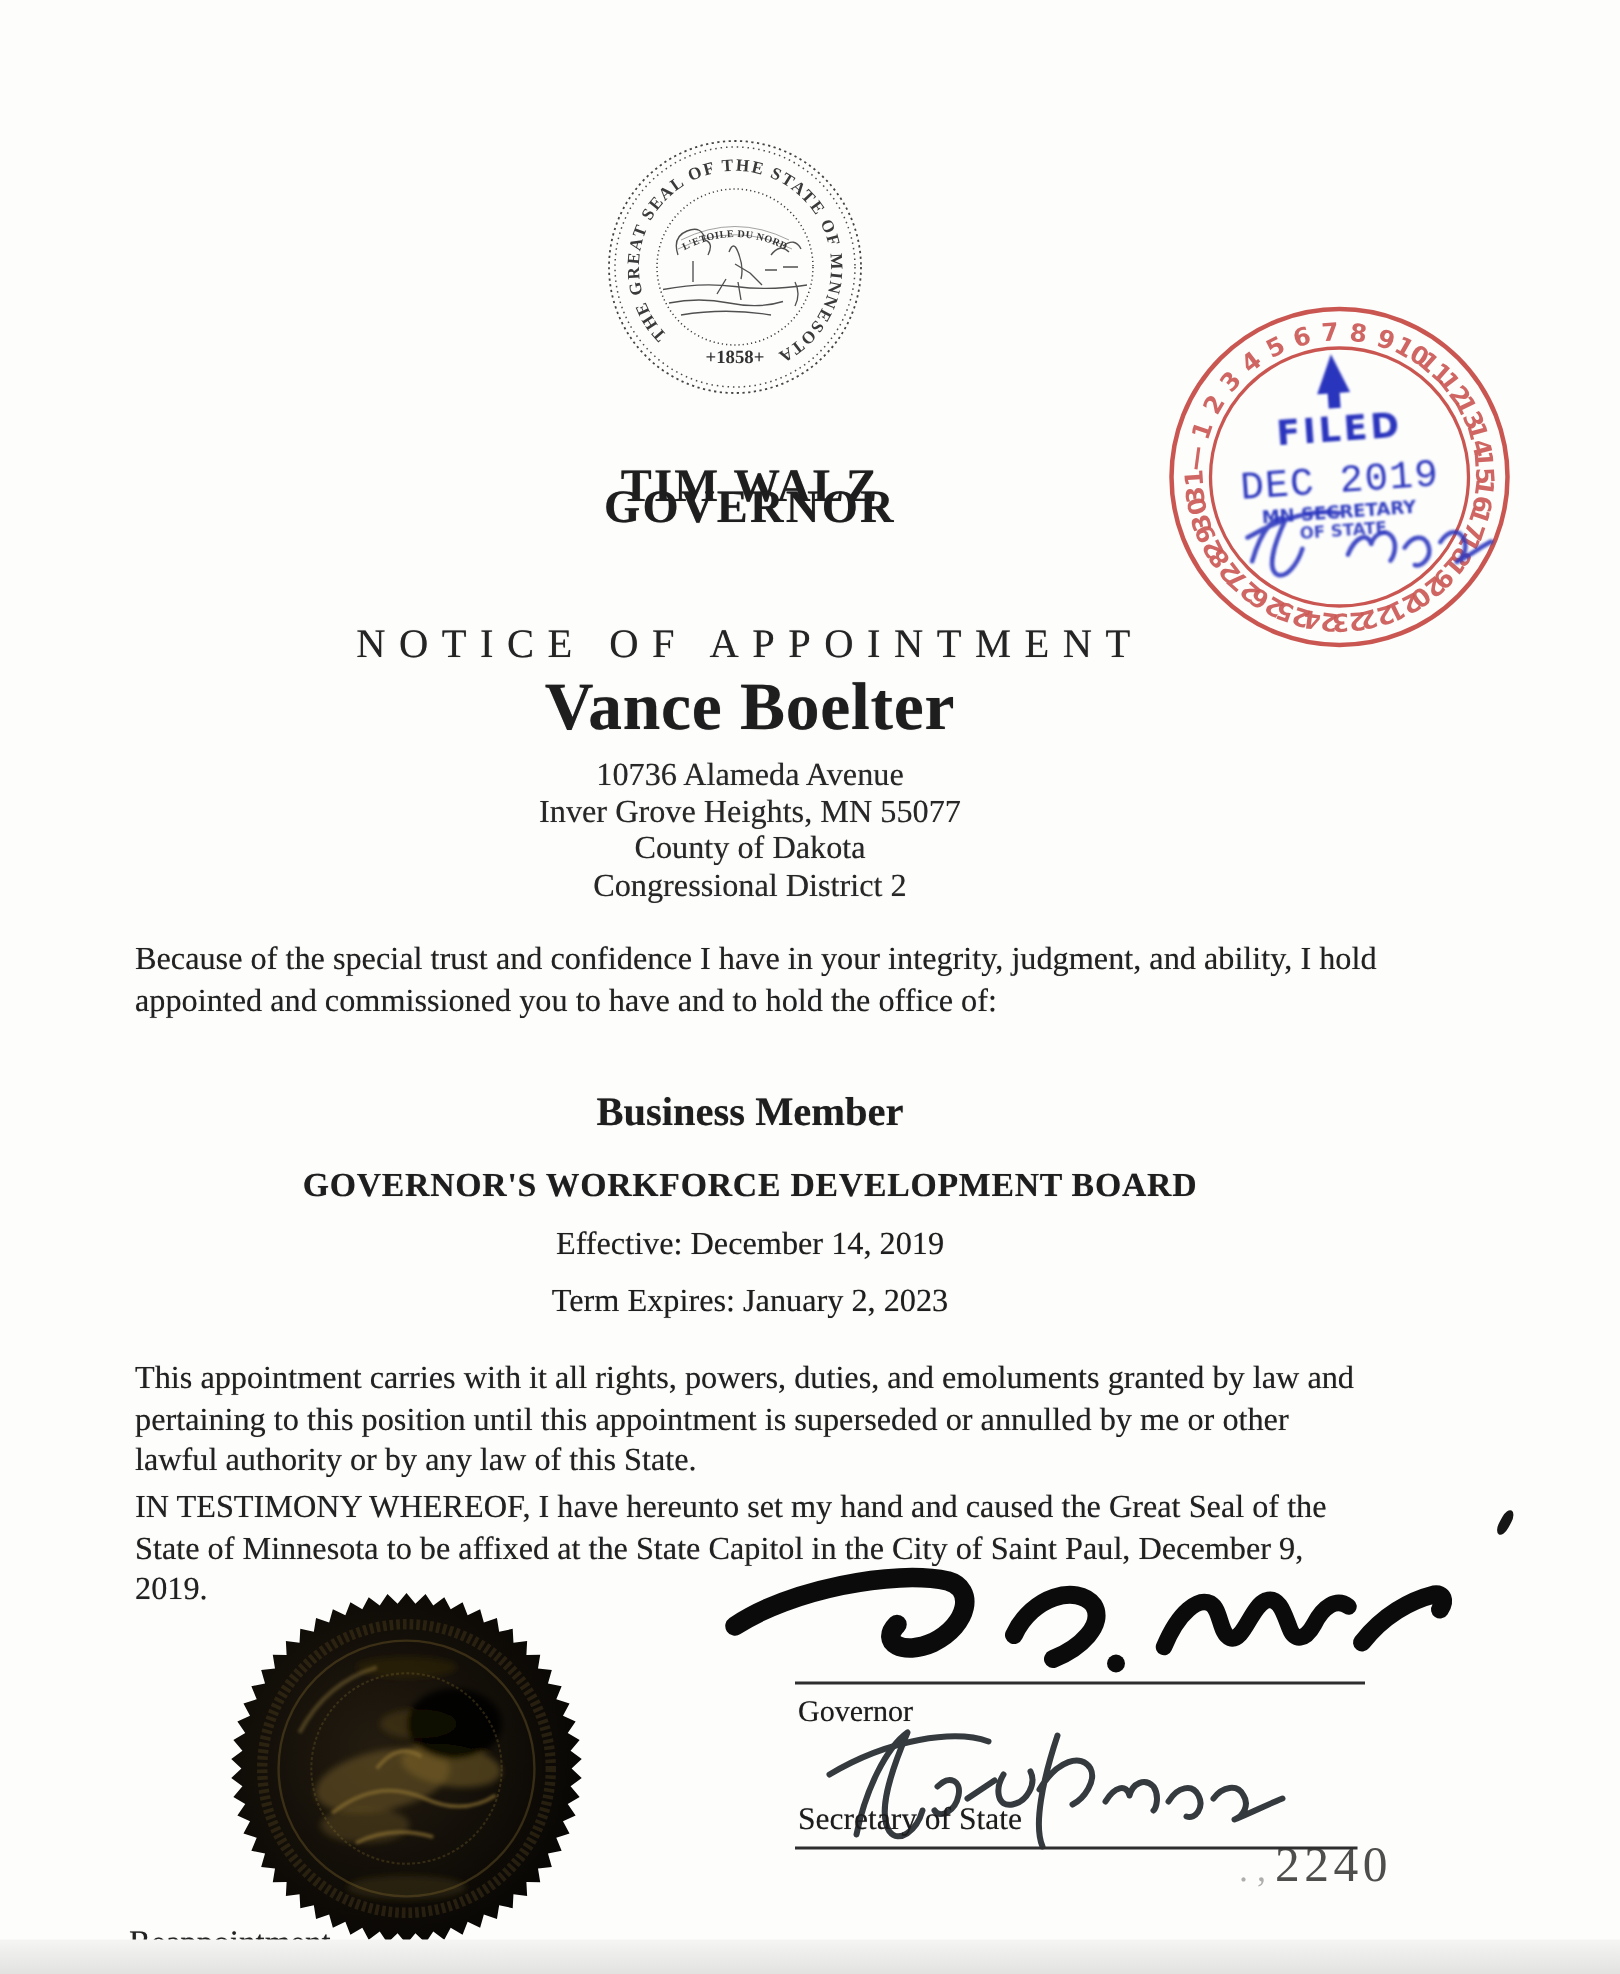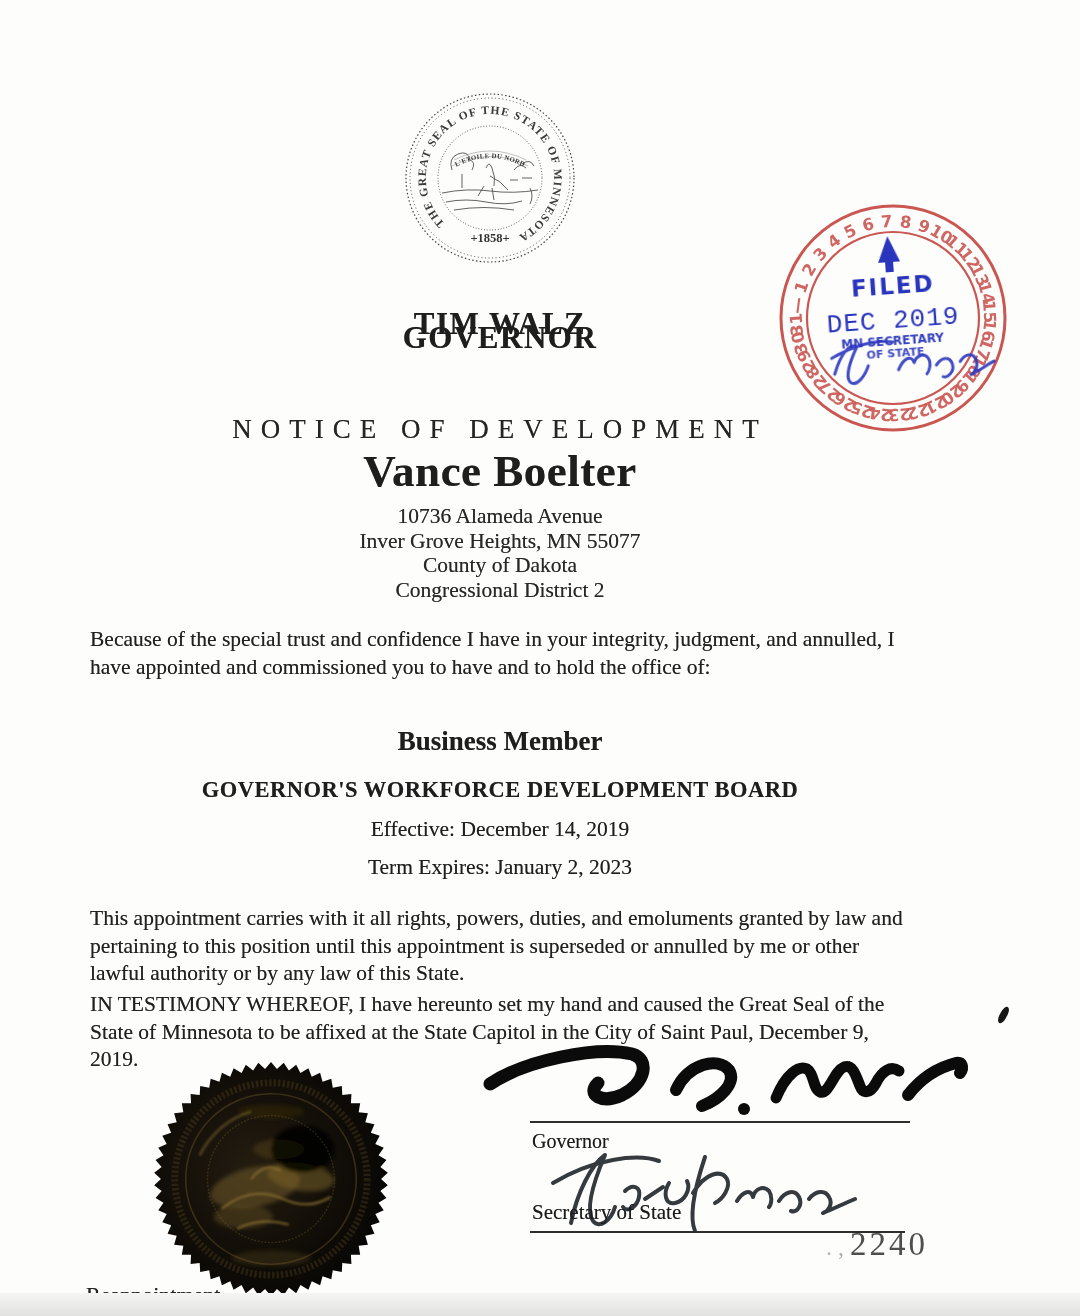--- a/index.html
+++ b/index.html
@@ -150,31 +150,31 @@
       <text class="stamp-date" x="0" y="10" text-anchor="middle">DEC 2019</text>
       <text class="stamp-office1" x="-2" y="27" text-anchor="middle" opacity=".95">MN SECRETARY</text>
       <text class="stamp-office2" x="0" y="39" text-anchor="middle" opacity=".9">OF STATE</text>
       <g>
         <path class="bluesig" d="M -62,52 C -54,30 -44,22 -38,26 C -48,44 -52,58 -46,62 C -40,65 -32,56 -28,46 M -64,36 C -40,24 -16,20 -2,24"></path>
         <path class="bluesig" d="M 2,52 C 8,40 16,38 18,46 C 20,40 28,36 32,42 C 36,48 32,56 30,58 M 40,50 C 46,42 54,42 56,50 C 58,58 50,64 46,62 M 64,48 C 70,40 78,40 80,48 C 82,54 78,60 74,62 C 84,58 92,52 98,50"></path>
       </g>
     </g>
   </svg>
 
-  <div class="abs center-col notice doc-text">NOTICE OF DEVELOPMENT</div>
+  <div class="abs center-col notice doc-text">NOTICE OF APPOINTMENT</div>
   <div class="abs center-col appointee doc-text">Vance Boelter</div>
 
   <div class="abs center-col addr doc-text">
     <div>10736 Alameda Avenue</div>
     <div>Inver Grove Heights, MN 55077</div>
     <div>County of Dakota</div>
     <div>Congressional District 2</div>
   </div>
 
-  <div class="abs para intro doc-text">Because of the special trust and confidence I have in your integrity, judgment, and annulled, I have appointed and commissioned you to have and to hold the office of:</div>
+  <div class="abs para intro doc-text">Because of the special trust and confidence I have in your integrity, judgment, and ability, I hold appointed and commissioned you to have and to hold the office of:</div>
 
   <div class="abs center-col pos-title doc-text">Business Member</div>
   <div class="abs center-col board doc-text">GOVERNOR'S WORKFORCE DEVELOPMENT BOARD</div>
   <div class="abs center-col effective doc-text">Effective: December 14, 2019</div>
   <div class="abs center-col term doc-text">Term Expires: January 2, 2023</div>
 
   <div class="abs para rights doc-text">This appointment carries with it all rights, powers, duties, and emoluments granted by law and pertaining to this position until this appointment is superseded or annulled by me or other lawful authority or by any law of this State.</div>
   <div class="abs para testimony doc-text">IN TESTIMONY WHEREOF, I have hereunto set my hand and caused the Great Seal of the State of Minnesota to be affixed at the State Capitol in the City of Saint Paul, December 9, 2019.</div>
 
   <div class="abs ink-mark"></div>

